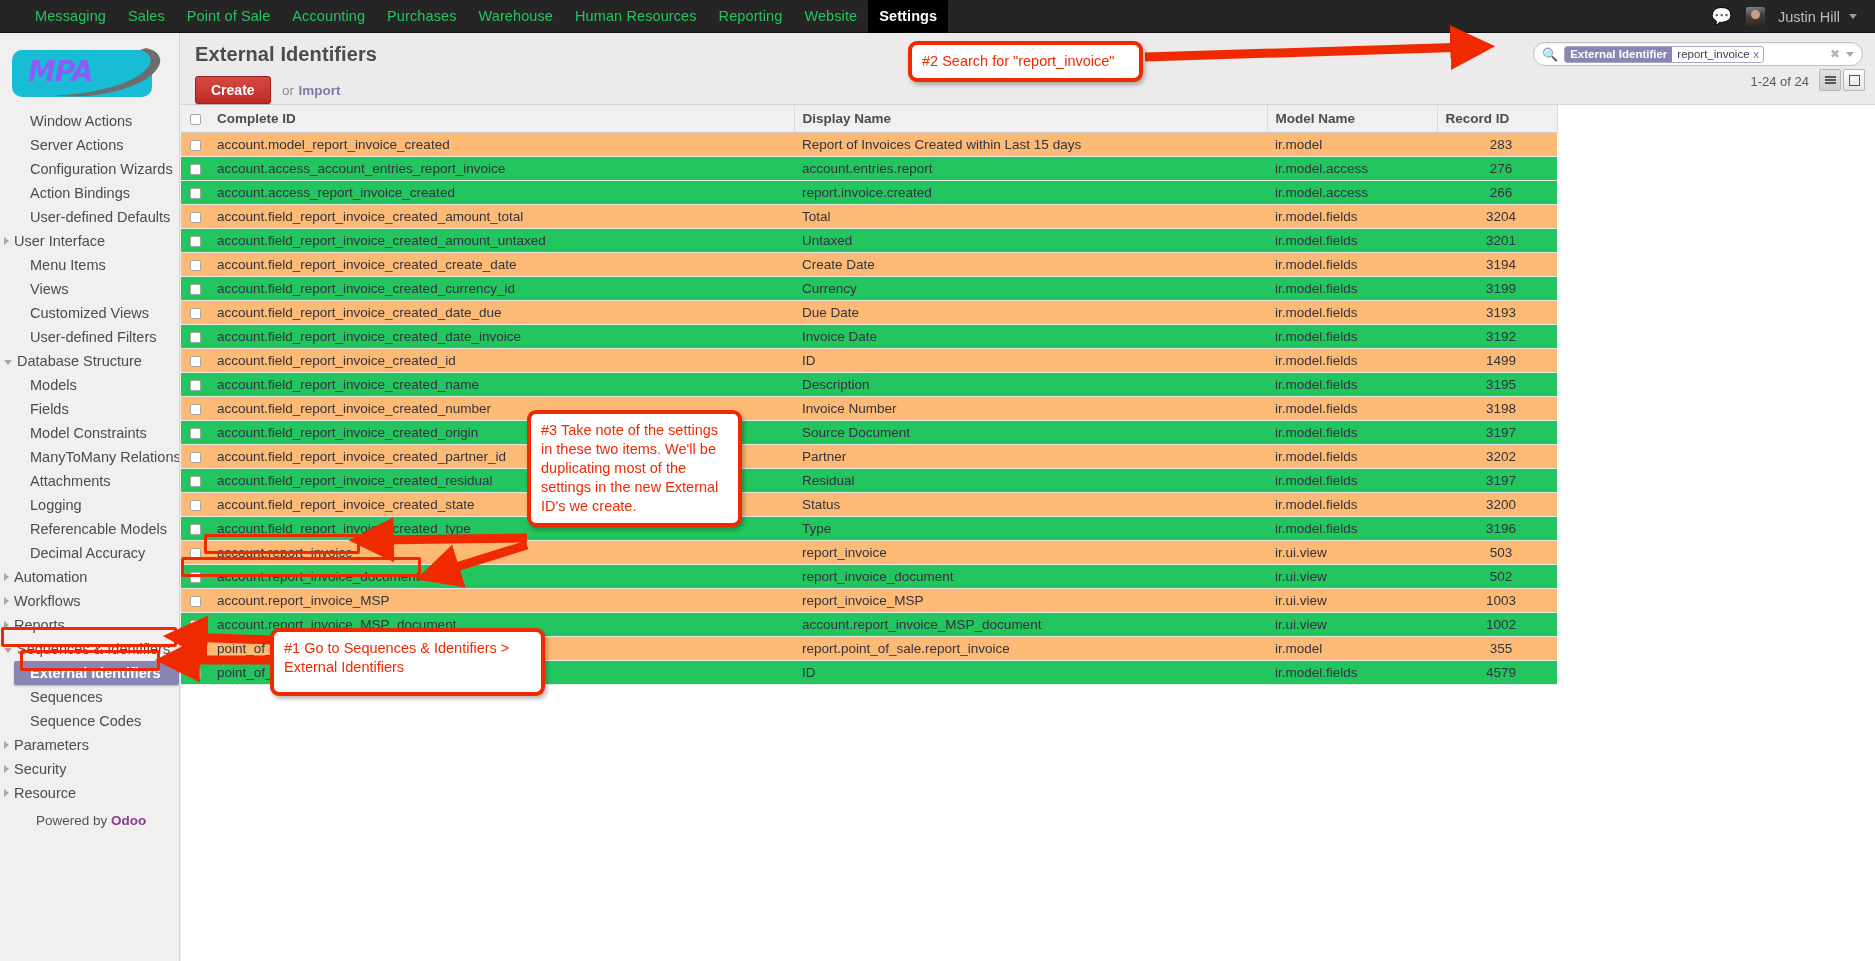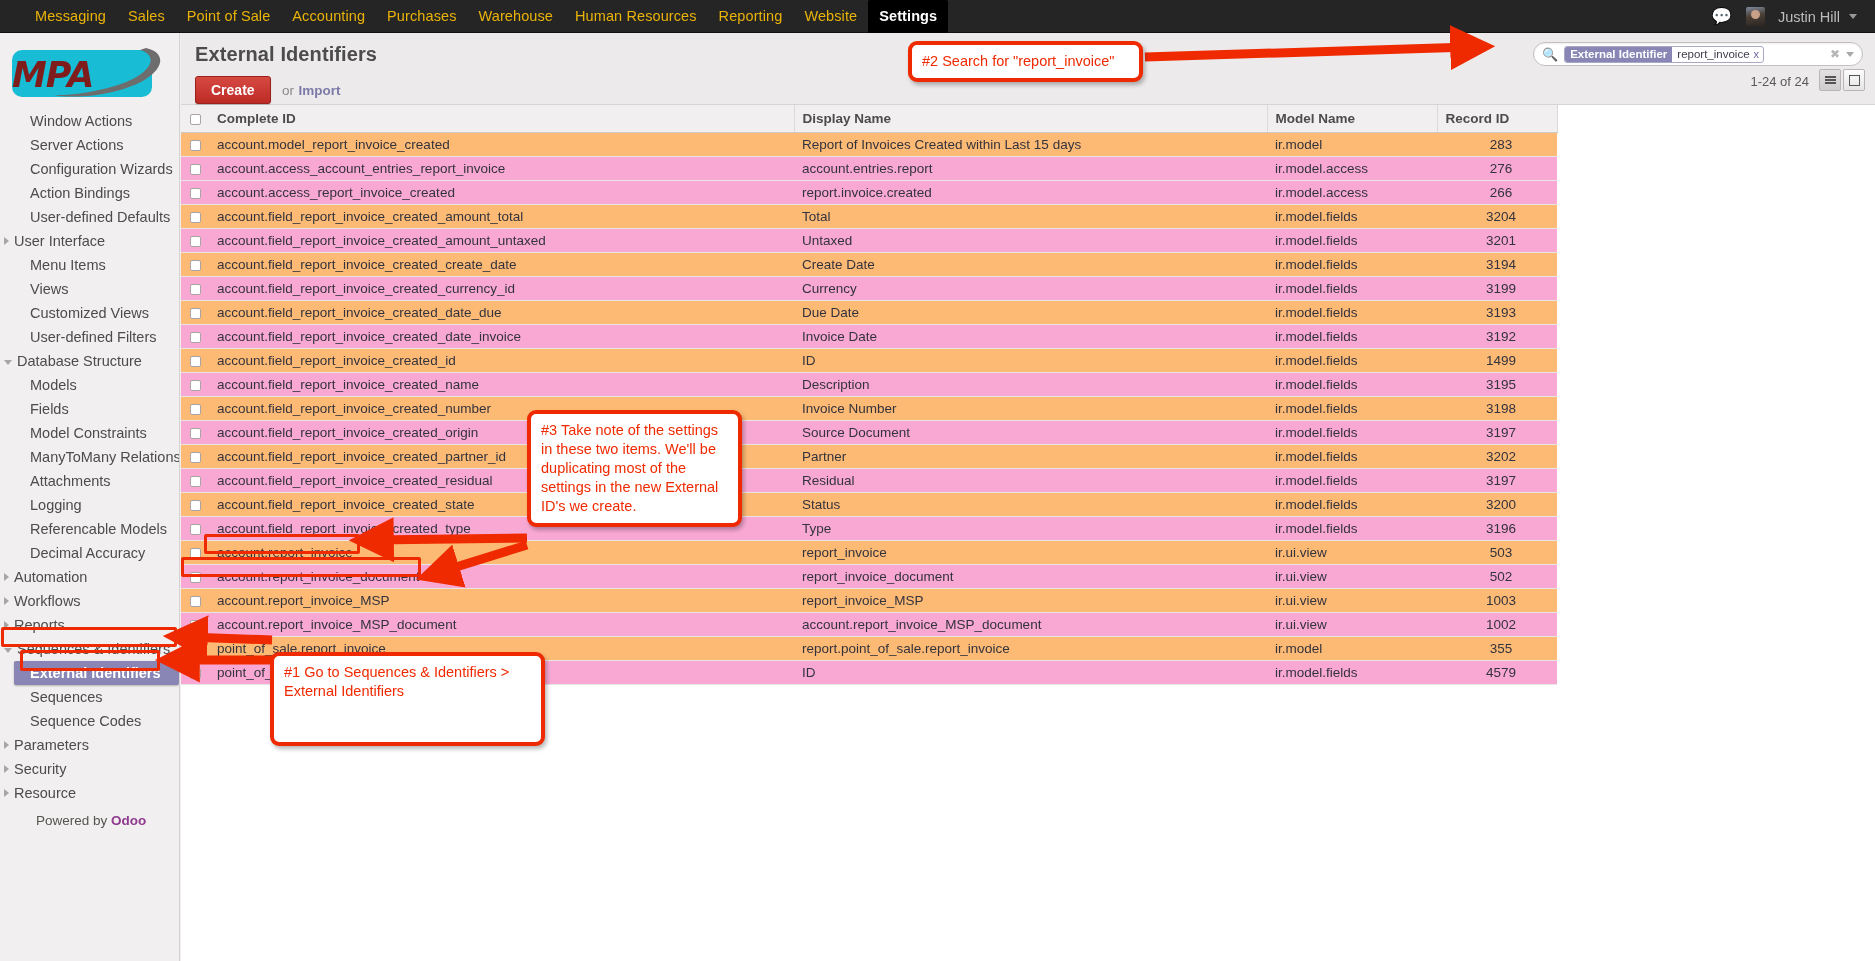--- a/index.html
+++ b/index.html
@@ -15,21 +15,21 @@
 
   
   .topbar {
     position: absolute; top: 0; left: 0; width: 1875px; height: 33px;
     background: #252525;
     border-bottom: 1px solid #111;
     display: flex; align-items: center;
   }
   .topbar-menu { display: flex; align-items: center; height: 33px; margin-left: 24px; }
   .topbar-item {
-    color: #eab308; font-size: 14.5px; padding: 8px 11px;
+    color: #22c55e; font-size: 14.5px; padding: 8px 11px;
     line-height: 17px; cursor: pointer; white-space: nowrap;
     letter-spacing: 0.1px;
   }
   .topbar-item.active {
     background: #000; color: #ffffff; font-weight: bold;
     border-radius: 2px; padding: 8px 11px;
   }
   .topbar-right {
     position: absolute; right: 18px; top: 0; height: 33px;
     display: flex; align-items: center; gap: 13px;
@@ -59,24 +59,24 @@
   }
   .logo-wrap { padding: 11px 0 9px 12px; }
   .logo {
     position: relative; width: 150px; height: 56px;
   }
   .logo-box {
     position: absolute; left: 0; top: 6px; width: 140px; height: 47px;
     background: #18bcd4; border-radius: 10px;
   }
   .logo-text {
-    position: absolute; left: 0; top: 11px;
+    position: absolute; left: 16px; top: 11px;
     font-family: "DejaVu Sans", sans-serif;
-    font-size: 35px; font-weight: bold; font-style: italic;
-    color: #7f1d1d; letter-spacing: -1px; z-index: 3;
+    font-size: 28px; font-weight: bold; font-style: italic;
+    color: #8b5cf6; letter-spacing: -1px; z-index: 3;
   }
   .logo-swoosh {
     position: absolute; left: 16px; top: 2px; width: 133px; height: 54px; z-index: 2;
   }
 
   .nav { padding: 0 0 4px 0; }
   .nav-group {
     display: flex; align-items: center;
     padding: 4px 6px 4px 4px; font-size: 14.5px; color: #4c4c4c;
     cursor: pointer; position: relative;
@@ -197,21 +197,21 @@
   table.list th.c-model { width: 170px; }
   table.list th.c-rec { width: 120px; text-align: left; }
   table.list td {
     font-size: 13.5px; color: #33333d; padding: 4px 8px; height: 22.5px;
     border-bottom: 1px solid #e8e5e5; white-space: nowrap;
     overflow: hidden; text-overflow: clip;
   }
   table.list td.c-check { padding-left: 9px; }
   table.list td.num { text-align: center; padding-right: 0px; }
   table.list tr.odd td { background: #fdba74; }
-  table.list tr.even td { background: #f9a8d4; }
+  table.list tr.even td { background: #22c55e; }
   .cb {
     width: 11px; height: 11px; border: 1px solid #a9a5a5; border-radius: 2px;
     background: #fff; display: inline-block; vertical-align: middle; cursor: pointer;
   }
 
   
   .anno {
     position: absolute; background: #ffffff;
     border: 4px solid #f02a00; border-radius: 9px;
     color: #f02a00; font-size: 14.5px; line-height: 19px;
@@ -557,15 +557,15 @@
 
   <div class="hl-box" style="left:1px;  top:627px; width:176px; height:20px;"></div>
   <div class="hl-box" style="left:20px; top:650px; width:140px; height:21px;"></div>
   <div class="hl-box" style="left:204px; top:534px; width:156px; height:20px;"></div>
   <div class="hl-box" style="left:181px; top:557px; width:240px; height:20px;"></div>
 
   <div class="anno" style="left:908px; top:41px; width:235px;">#2 Search for "report_invoice"</div>
 
   <div class="anno" style="left:527px; top:410px; width:215px;">#3 Take note of the settings in these two items. We'll be duplicating most of the settings in the new External ID's we create.</div>
 
-  <div class="anno" style="left:270px; top:652px; width:275px; height:94px;">#1 Go to Sequences &amp; Identifiers &gt; External Identifiers</div>
+  <div class="anno" style="left:270px; top:628px; width:275px; height:68px;">#1 Go to Sequences &amp; Identifiers &gt; External Identifiers</div>
 
 </div>
 
 </body></html>

